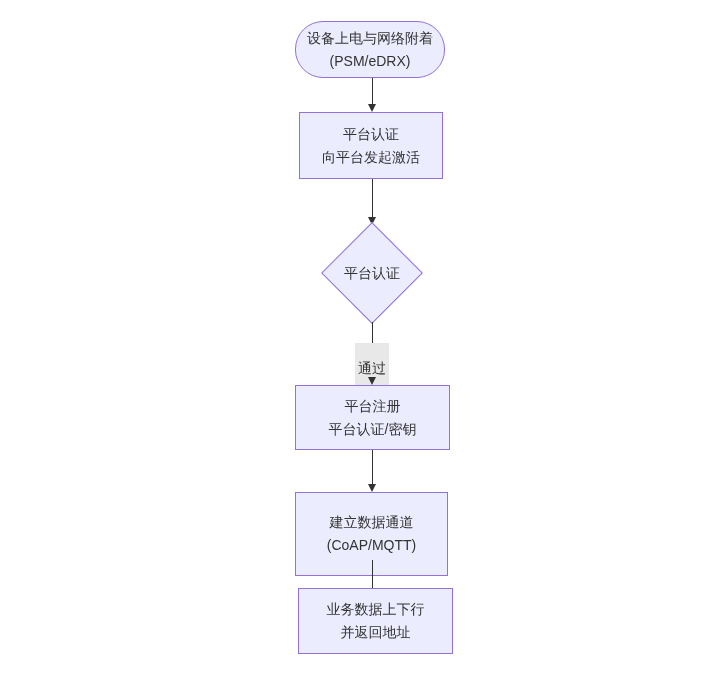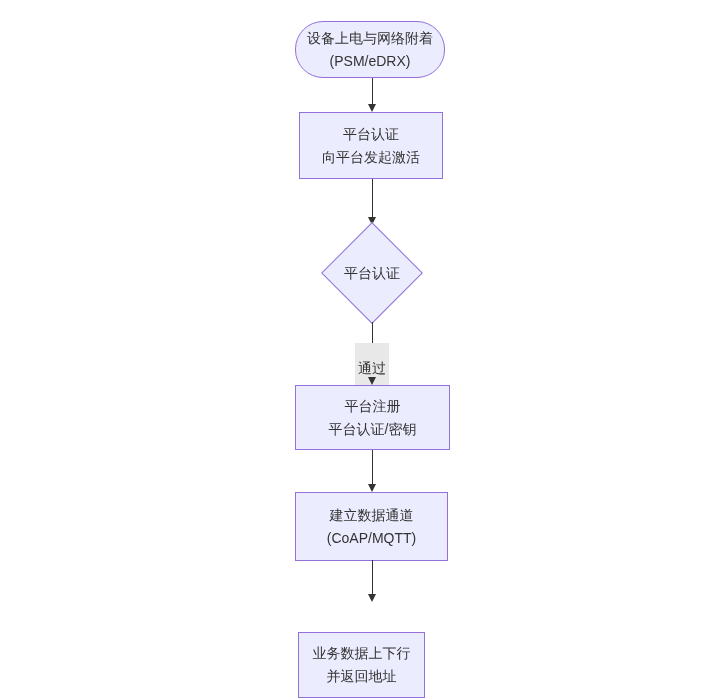--- a/index.html
+++ b/index.html
@@ -35,22 +35,22 @@
     text-align: center;
     font-size: 14px;
     line-height: 23px;
     box-sizing: border-box;
   }
   .node span { display: block; white-space: nowrap; }
 
   .n1 { left: 295px; top: 21px;  width: 150px; height: 57px; border-radius: 28px; }
   .n2 { left: 299px; top: 112px; width: 144px; height: 67px; }
   .n4 { left: 295px; top: 385px; width: 155px; height: 65px; }
-  .n5 { left: 295px; top: 492px; width: 153px; height: 69px; }
-  .n6 { left: 298px; top: 632px; width: 127px; height: 66px; }
+  .n5 { left: 295px; top: 492px; width: 153px; height: 84px; }
+  .n6 { left: 298px; top: 588px; width: 155px; height: 66px; }
 
   .diamond-shape {
     position: absolute;
     left: 336px; top: 237px;
     width: 72px; height: 72px;
     background: var(--node-fill);
     border: 1px solid var(--node-border);
     transform: rotate(45deg);
     box-sizing: border-box;
   }

